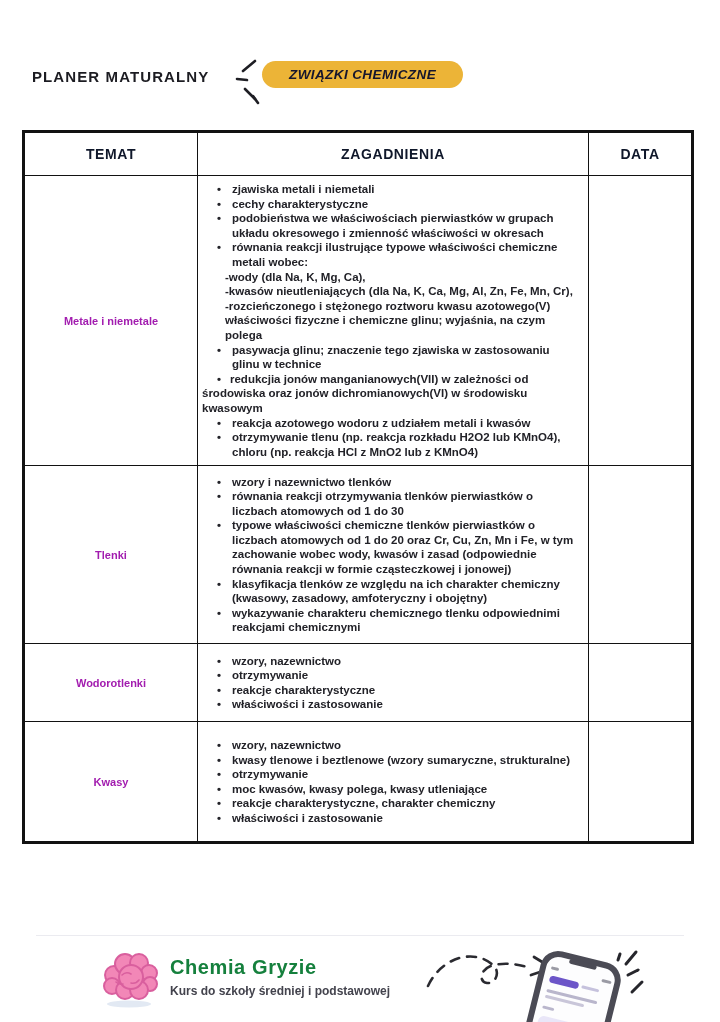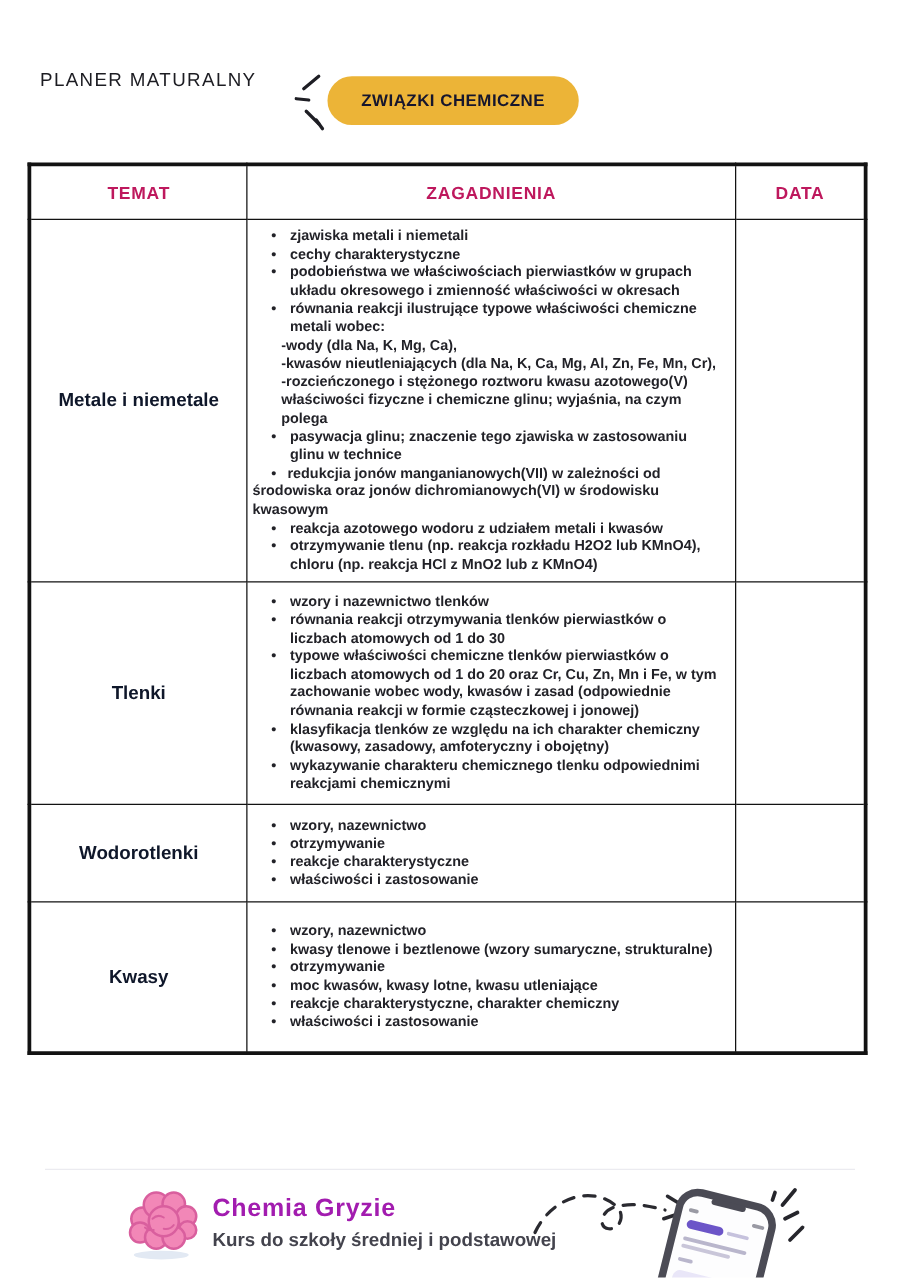--- a/index.html
+++ b/index.html
@@ -1,58 +1,58 @@
 <!DOCTYPE html>
 <html><head>
 <meta charset="utf-8">
 <style>
   * { margin:0; padding:0; box-sizing:border-box; }
   html,body { width:720px; height:1022px; background:#ffffff; overflow:hidden; }
   body { position:relative; font-family:"Liberation Sans", sans-serif; color:#1e1e24; }
   .page { position:absolute; inset:0; background:#ffffff; }
 
   
-  .title { position:absolute; left:32px; top:56px; font-size:15px; font-weight:normal;
+  .title { position:absolute; left:32px; top:68px; font-size:15px; font-weight:bold;
            letter-spacing:1.1px; color:#1c1c22; }
-  .badge { position:absolute; left:262px; top:61px; height:39px; padding:0 27px;
-           background:#ECB437; border-radius:20px; display:flex; align-items:center; }
+  .badge { position:absolute; left:262px; top:61px; height:27px; padding:0 27px;
+           background:#ECB437; border-radius:20px; display:flex; align-items:center;font-style:italic; }
   .badge span { font-size:13.5px; font-weight:bold; letter-spacing:0.4px; color:#16162d; }
   .sparkle { position:absolute; left:233px; top:55px; }
 
   
   #planner { position:absolute; left:22px; top:130px; width:672px;
              border-collapse:collapse; table-layout:fixed; }
   #planner th, #planner td { border:1.6px solid #121212; }
   #planner { border:3px solid #121212; }
   #planner th { height:44px; font-size:14px; font-weight:bold; letter-spacing:0.6px;
-                text-align:center; color:#be185d; }
+                text-align:center; color:#0f172a; }
   .col-topic { width:174px; }
   .col-date  { width:104px; }
   #planner tbody tr:nth-child(1) { height:289px; }
   #planner tbody tr:nth-child(2) { height:178px; }
   #planner tbody tr:nth-child(3) { height:78px;  }
   #planner tbody tr:nth-child(4) { height:121px; }
-  .topic-cell { text-align:center; vertical-align:middle; font-size:15px;
-                font-weight:bold; color:#0f172a; }
+  .topic-cell { text-align:center; vertical-align:middle; font-size:11px;
+                font-weight:bold; color:#a21caf; }
   .items-cell { vertical-align:middle; padding:6px 8px 6px 4px; }
   .item { font-size:11.5px; font-weight:bold; line-height:14.6px; color:#222228; }
   .item.bullet { position:relative; padding-left:30px; }
   .item.bullet > .dot { position:absolute; left:15px; top:0; }
   .item.bullet.outdent { padding-left:0; }
   .item.bullet.outdent > .dot { position:static; display:inline-block; width:13px; margin-left:15px; }
   .item.plain { padding-left:1px;margin-left:22px; }
   .date-cell { background:#ffffff; }
 
   
   .divider { position:absolute; left:36px; top:935px; width:648px;
              border-top:1.5px solid #ebebf0; }
   .brain { position:absolute; left:98px; top:947px; }
   .brand { position:absolute; left:170px; top:956px; font-size:20px; font-weight:bold;
-           letter-spacing:0.6px; color:#a21caf; }
-  .tagline { position:absolute; left:170px; top:984px; font-size:15px; font-weight:bold;
+           letter-spacing:0.6px; color:#15803d; }
+  .tagline { position:absolute; left:170px; top:984px; font-size:12px; font-weight:bold;
              color:#43434d; }
   .arrow { position:absolute; left:424px; top:944px; }
   .phone { position:absolute; left:520px; top:948px; }
   .burst { position:absolute; left:606px; top:948px; }
 </style>
 </head>
 <body>
 
 <div class="page">
 
@@ -118,21 +118,21 @@
             <div class="item bullet"><span class="dot">•</span><span class="txt">właściwości i zastosowanie</span></div>
           </td>
           <td class="date-cell"></td>
         </tr>
         <tr>
           <td class="topic-cell">Kwasy</td>
           <td class="items-cell">
             <div class="item bullet"><span class="dot">•</span><span class="txt">wzory, nazewnictwo</span></div>
             <div class="item bullet"><span class="dot">•</span><span class="txt">kwasy tlenowe i beztlenowe (wzory sumaryczne, strukturalne)</span></div>
             <div class="item bullet"><span class="dot">•</span><span class="txt">otrzymywanie</span></div>
-            <div class="item bullet"><span class="dot">•</span><span class="txt">moc kwasów, kwasy lotne, kwasu utleniające</span></div>
+            <div class="item bullet"><span class="dot">•</span><span class="txt">moc kwasów, kwasy polega, kwasy utleniające</span></div>
             <div class="item bullet"><span class="dot">•</span><span class="txt">reakcje charakterystyczne, charakter chemiczny</span></div>
             <div class="item bullet"><span class="dot">•</span><span class="txt">właściwości i zastosowanie</span></div>
           </td>
           <td class="date-cell"></td>
         </tr>
       </tbody>
   </table>
 
   <div class="divider"></div>
 

